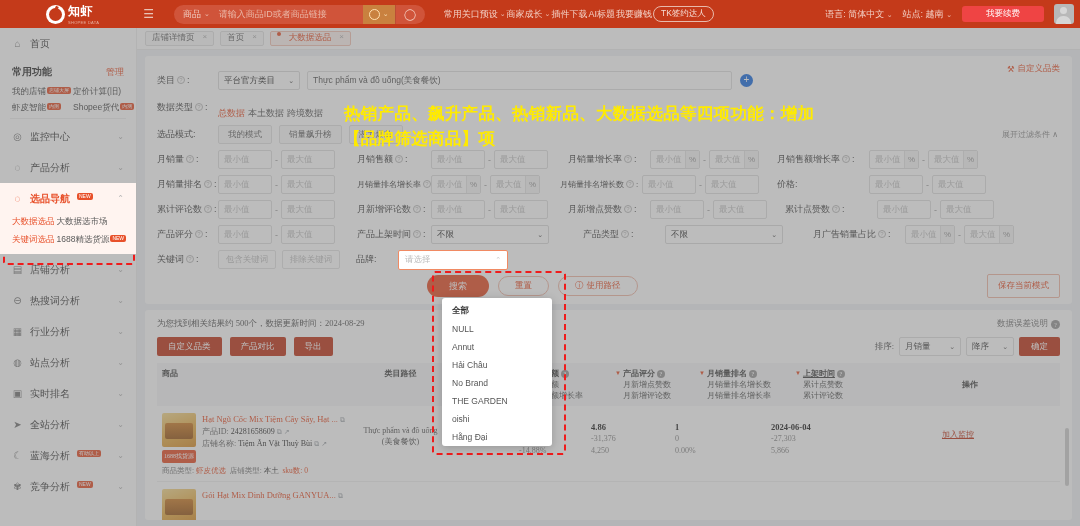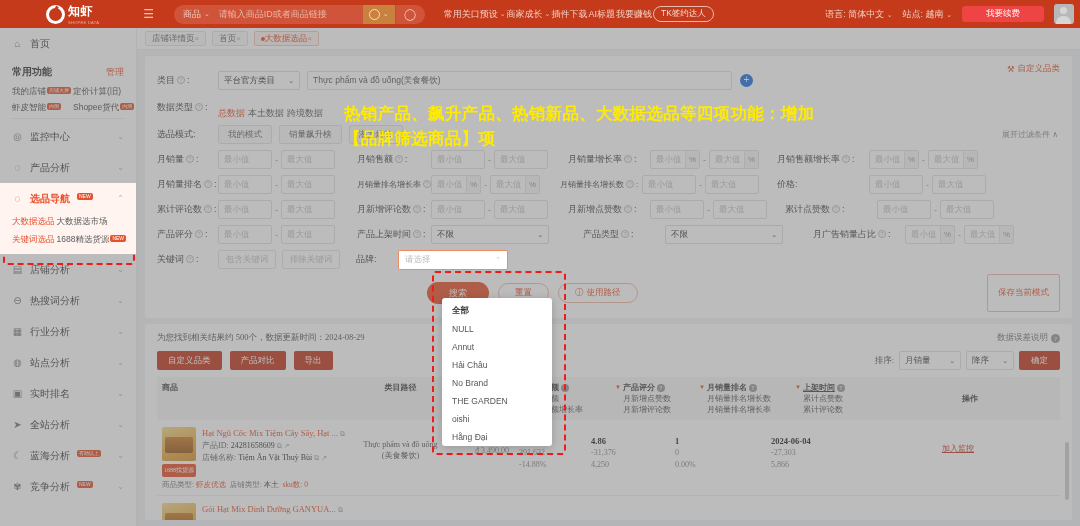--- a/index.html
+++ b/index.html
@@ -81,21 +81,21 @@
   .sb-sub a { font-size:8.5px; text-decoration:none; color:#5a5a5a; white-space:nowrap; display:flex; align-items:center; gap:1px;}
   .sb-sub a.act { color:#e8502a; }
   .dashbox {
     position:absolute; border:2px dashed #ef1b1b; border-radius:3px; pointer-events:none; z-index:40;
   }
 
   
   .main { flex:1; min-width:0; display:flex; flex-direction:column; background:#f0f2f5; }
   .tabsbar { height:22px; background:#fff; display:flex; align-items:center; gap:6px; padding:0 8px; border-bottom:1px solid #ececec;}
   .tab {
-    display:flex; align-items:center; gap:0; height:15px; padding:0 6px; font-size:8.5px;
+    display:flex; gap:8px; height:15px; padding:0 6px; font-size:8.5px;
     border:1px solid #e2e2e2; border-radius:2px; color:#666; background:#fafafa;
   }
   .tab .x { color:#b0b0b0; font-size:8px; }
   .tab.active { color:#e8502a; border-color:#f3c5b6; background:#fdf2ee; }
   .tab .dot { width:4px; height:4px; border-radius:50%; background:#e8502a; }
 
   .panel { background:#fff; margin:6px 8px 0; border-radius:3px; padding:8px 12px 6px; position:relative; }
   .custom-cat { position:absolute; right:12px; top:7px; color:#e8502a; font-size:8.5px; display:flex; align-items:center; gap:3px; }
 
   .frow { display:flex; align-items:center; min-height:21px; margin-bottom:4px; }
@@ -120,21 +120,21 @@
   .modebtn { height:19px; border:1px solid #e2e2e2; border-radius:2px; background:#fafafa;
              display:flex; align-items:center; padding:0 9px; font-size:8.5px; color:#666; margin-right:7px;}
   .kwbtn { height:19px; width:58px; border:1px solid #e4e4e4; border-radius:2px; background:#fff;
            display:flex;align-items:center;justify-content:center; font-size:8.5px; color:#c0c0c0; margin-right:6px;}
 
   .filt-actions { display:flex; align-items:center; gap:9px; margin-top:2px; }
   .btn-search { height:22px; padding:0 22px; border-radius:11px; background:#e8502a; color:#fff;
                 font-size:9px; display:flex; align-items:center; }
   .btn-ghost { height:20px; padding:0 16px; border-radius:10px; border:1px solid #f0b9a7;
                color:#e8502a; font-size:8.5px; display:flex; align-items:center; gap:3px; background:#fff;}
-  .btn-save { margin-left:auto; height:38px; padding:0 10px; border-radius:2px; border:1px solid #f0b9a7;
+  .btn-save { margin-left:auto; height:24px; padding:0 10px; border-radius:2px; border:1px solid #f0b9a7;
               color:#e8502a; font-size:8.5px; display:flex; align-items:center; background:#fff; }
   .more-cond { position:absolute; right:14px; color:#8a8a8a; font-size:8px; }
 
   
   .brandsel {
     width:110px; height:20px; border:1px solid #f08a63; border-radius:2px; background:#fff;
     display:flex; align-items:center; justify-content:space-between; padding:0 6px; font-size:8.5px; color:#bdbdbd;
   }
   .dd-item { height:18px; display:flex; align-items:center; padding:0 10px; font-size:8.5px; color:#555; }
   .dd-item.sel-it { font-weight:bold; color:#333; }

